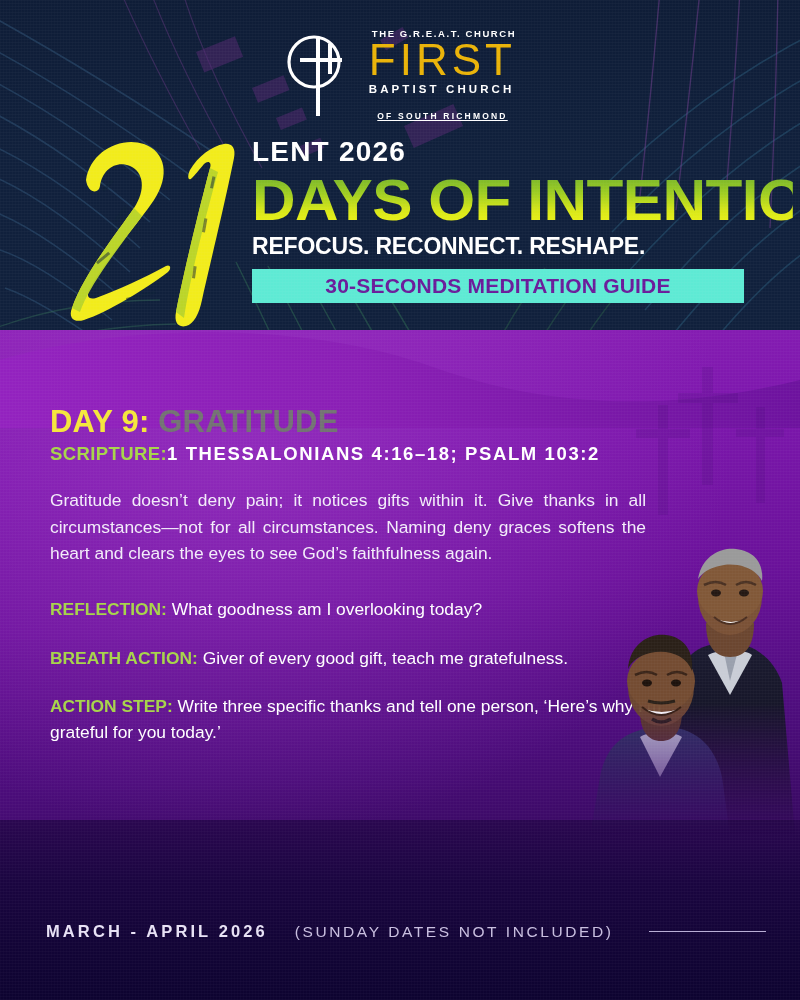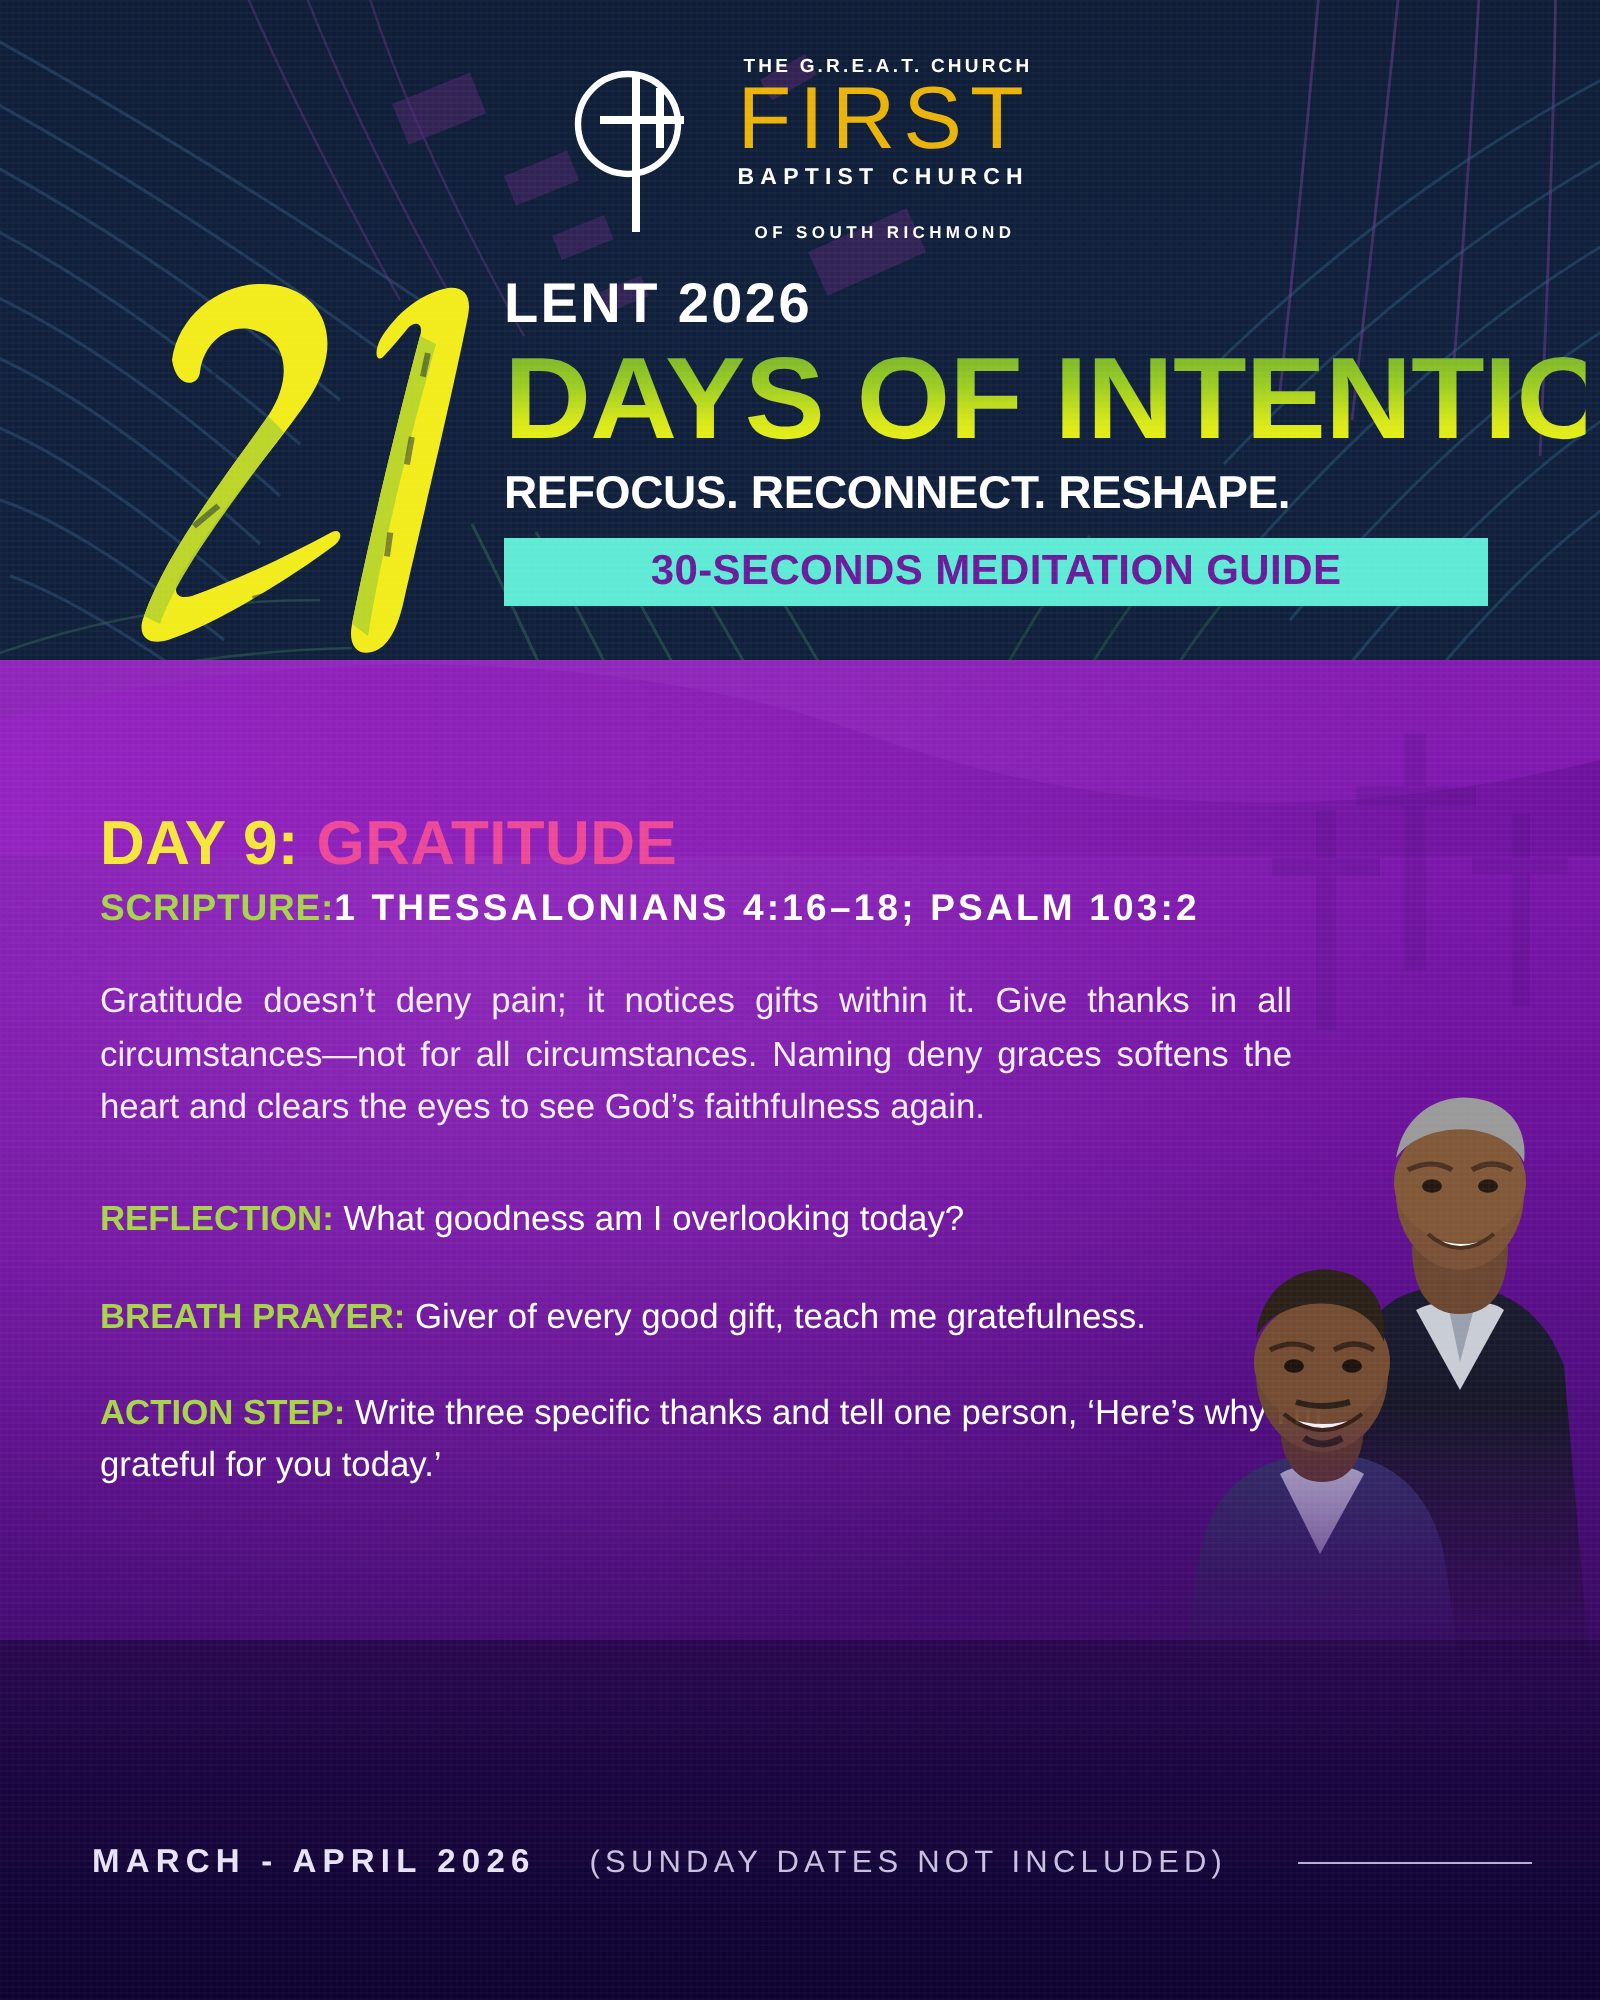--- a/index.html
+++ b/index.html
@@ -58,21 +58,21 @@
     margin-bottom:1px; margin-left:3px;
   }
   .logo-first{
     color:#eab308; font-size:44px; font-weight:400; letter-spacing:4px; line-height:.92;
   }
   .logo-baptist{
     color:#ffffff; font-size:11.5px; letter-spacing:3.1px; font-weight:700; margin-top:3px;
   }
   .logo-south{
     color:#ffffff; font-size:8.5px; letter-spacing:2.2px; font-weight:700;
-    margin-top:16px; align-self:center;
+    margin-top:16px; align-self:center;text-decoration:underline;
   }
 
   
   .num21{
     position:absolute; left:62px; top:128px; width:195px; height:205px;
   }
   .headline{ position:absolute; left:252px; top:136px; width:520px; }
   .lent{
     color:#ffffff; font-size:28px; font-weight:700; letter-spacing:1.2px;
     font-family:"Liberation Sans", sans-serif;
@@ -97,21 +97,21 @@
     color:#6a1b9a; font-size:21px; font-weight:700; letter-spacing:.2px;
   }
 
   
   .crosses{ position:absolute; left:560px; top:355px; width:240px; height:210px; opacity:.2;}
 
   
   .content{ position:absolute; left:50px; top:405px; width:620px; }
   .day-title{ font-size:31px; font-weight:700; letter-spacing:.2px; line-height:1.1; }
   .day-label{ color:#f5e63c; }
-  .day-topic{ color:#ec4899; }
+  .day-topic{ color:#737373; }
   .scripture{ margin-top:4px; font-size:18.5px; font-weight:700; letter-spacing:1.6px; }
   .scripture .lbl{ color:#a7d44a; letter-spacing:.4px; }
   .scripture .ref{ color:#ffffff; }
 
   .para{
     margin-top:22px; color:#f3ecfa; font-size:17.4px; line-height:1.52;
     width:596px; text-align:justify;
   }
   .section{ margin-top:22px; color:#ffffff; font-size:17.4px; line-height:1.5; }
   .section .k{ color:#a7d44a; font-weight:700; }
@@ -300,21 +300,21 @@
     <div class="scripture">
       <span class="lbl">SCRIPTURE:</span><span class="ref">1 THESSALONIANS 4:16–18; PSALM 103:2</span>
     </div>
     <div class="para">Gratitude doesn’t deny pain; it notices gifts within it. Give thanks in all circumstances—not for all circumstances. Naming deny graces softens the heart and clears the eyes to see God’s faithfulness again.</div>
 
     <div class="section sec-reflection">
       <span class="k">REFLECTION:</span>
       <span>What goodness am I overlooking today?</span>
     </div>
     <div class="section">
-      <span class="k">BREATH PRAYER:</span>
+      <span class="k">BREATH ACTION:</span>
       <span>Giver of every good gift, teach me gratefulness.</span>
     </div>
     <div class="section">
       <span class="k">ACTION STEP:</span>
       <span>Write three specific thanks and tell one person, ‘Here’s why I’m grateful for you today.’</span>
     </div>
   </div>
 
   <svg class="pastors" viewBox="0 0 215 330">
     <defs>

